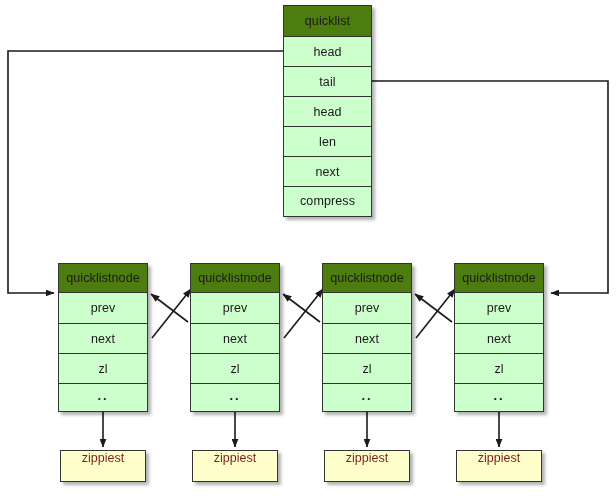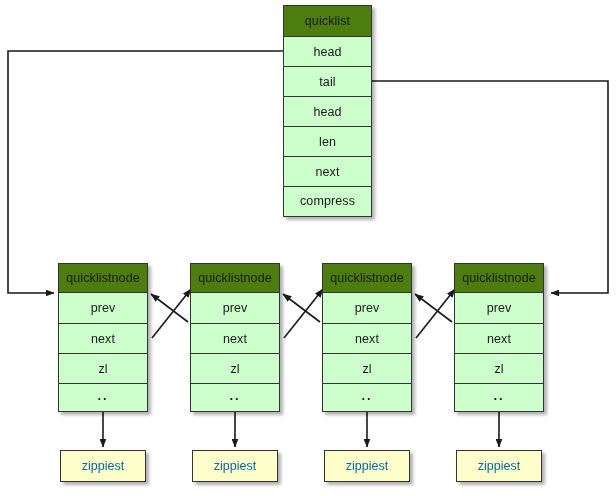--- a/index.html
+++ b/index.html
@@ -50,24 +50,23 @@
     letter-spacing: 2px;
     font-weight: bold;
     padding-bottom: 4px;
   }
   .leafbox {
     position: absolute;
     box-sizing: border-box;
     border: 1.5px solid #333333;
     background: #ffffcc;
     display: flex;
-    align-items: center;
     justify-content: center;
     font-size: 12.5px;
-    color: #0369a1;
+    color: #7f1d1d;
     box-shadow: 3px 3px 3px rgba(0,0,0,0.30);
   }
 </style>
 </head>
 <body>
 
 <div id="diagram-root">
 
   <svg class="edges" viewBox="0 0 616 496">
     <defs>

